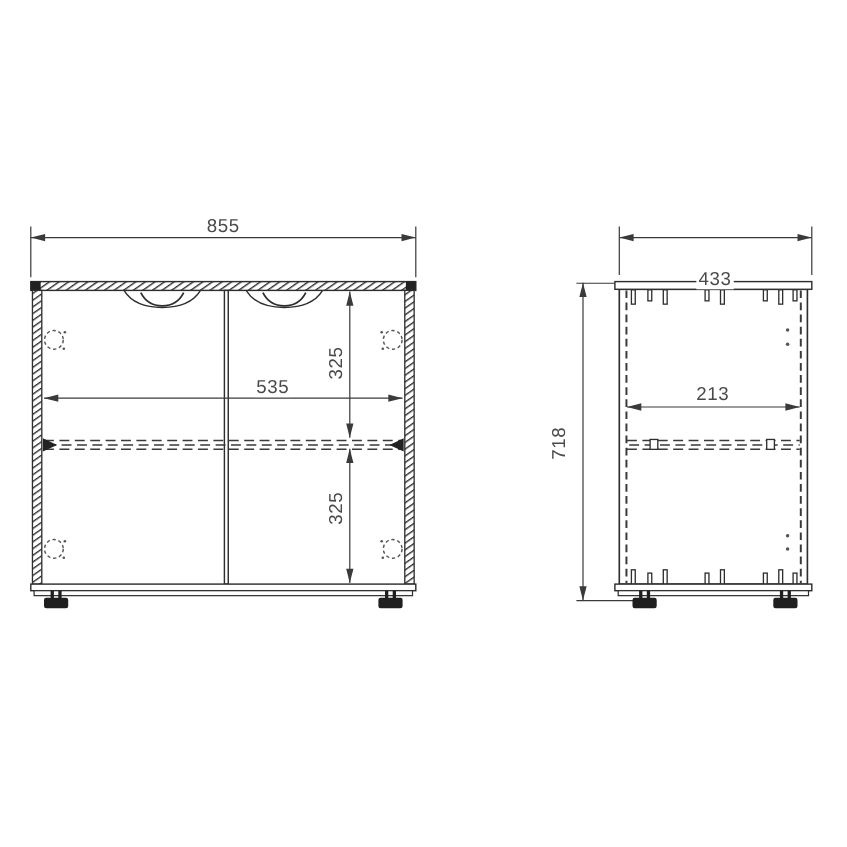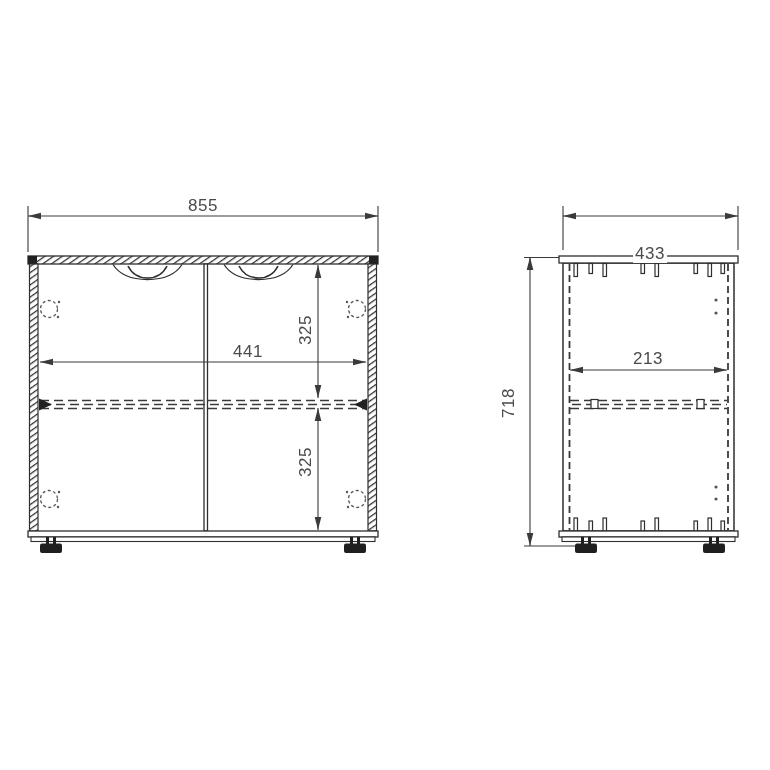--- a/index.html
+++ b/index.html
@@ -191,21 +191,21 @@
       </g>
       <g fill="#1f1f1f">
         <rect x="709" y="537" width="3" height="7"></rect>
           <rect x="716" y="537" width="3" height="7"></rect>
         <rect x="703" y="543.5" width="22" height="9.5" rx="2"></rect>
       </g>
     </g>
   </svg>
 
   <div class="dim-label h" style="left:203px;top:197px;">855</div>
-  <div class="dim-label h" style="left:248px;top:343px;">441</div>
+  <div class="dim-label h" style="left:248px;top:343px;">535</div>
   <div class="dim-label v" style="left:306px;top:330px;">325</div>
   <div class="dim-label v" style="left:306px;top:462px;">325</div>
 
   <div class="dim-label h" style="left:650px;top:197px;margin-top:48px;">433</div>
   <div class="dim-label v" style="left:509px;top:403px;">718</div>
   <div class="dim-label h" style="left:648px;top:350px;">213</div>
 
 </div>
 
 </body></html>

